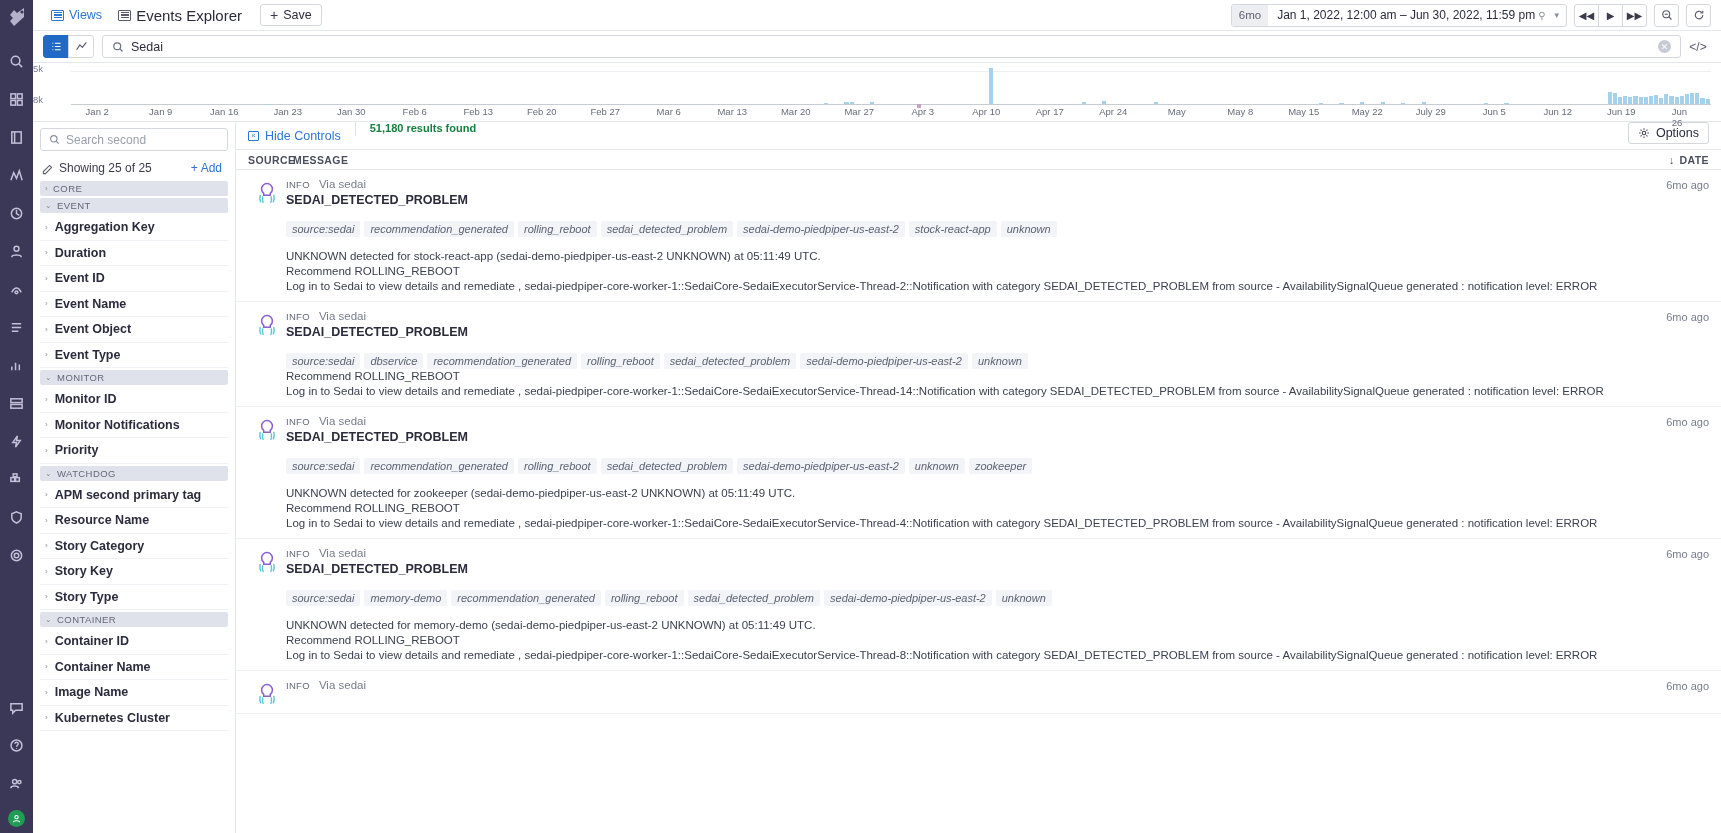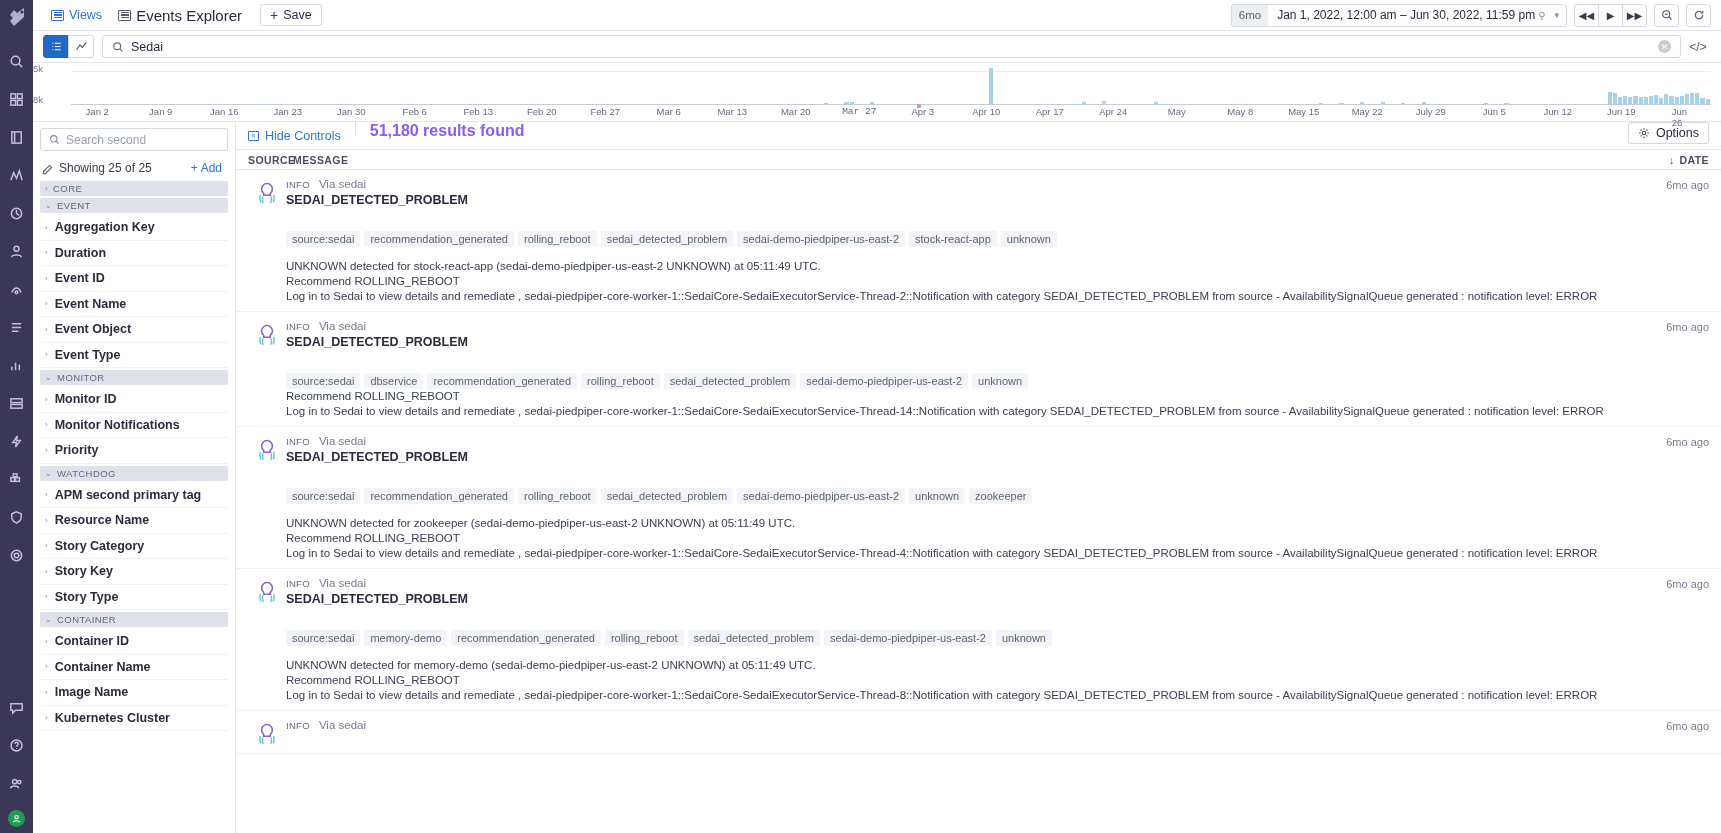--- a/index.html
+++ b/index.html
@@ -155,21 +155,21 @@
 
   
   .results { flex: 1; display: flex; flex-direction: column; min-width: 0; overflow: hidden; }
   .res-ctrl { height: 27px; min-height: 27px; display: flex; 
               padding: 0 12px; gap: 0; }
   .hide-ctrl { display: flex; align-items: center; gap: 6px; color: #2e75d4;
                font-size: 12.5px; cursor: pointer; }
   .hc-ico { width: 11px; height: 10px; border: 1.4px solid #2e75d4; border-radius: 1px;
             display:flex; align-items:center; justify-content:center; font-size:7px; color:#2e75d4;}
   .vdiv { width: 1px; height: 14px; background: #dfe2e8; margin: 0 14px; }
-  .res-count { font-size: 16px; font-weight: bold; color: #8b5cf6; }
+  .res-count { font-size: 11px; font-weight: bold; color: #15803d; }
   .options-btn {
     margin-left: auto; display: flex; align-items: center; gap: 6px;
     border: 1px solid #d4d8de; border-radius: 3px; height: 22px; padding: 0 9px;
     background: #fff; cursor: pointer; font-size: 12.5px;
   }
   .options-btn svg { width: 12px; height: 12px; stroke: #3b3b4b; fill: none; stroke-width: 1.4; }
 
   .col-hdr {
     height: 21px; min-height: 21px; display: flex; align-items: center;
     padding: 0 12px; border-bottom: 1px solid #e4e7ec; border-top: 1px solid #e4e7ec;
@@ -182,21 +182,21 @@
   .rows { flex: 1; overflow: hidden; }
   .evrow { display: flex; padding: 8px 12px 7px 12px; border-bottom: 1px solid #eef0f3;
            cursor: pointer; }
   .ev-icon { width: 38px; min-width: 38px; display: flex; align-items: flex-start;
              justify-content: center; padding-top: 3px; }
   .ev-main { flex: 1; min-width: 0; }
   .ev-head { display: flex; align-items: baseline; gap: 9px; }
   .ev-status { font-size: 9.5px; letter-spacing: .3px; color: #62687a; }
   .ev-via { font-size: 11.5px; color: #767c8b; }
   .ev-title { font-size: 12.5px; font-weight: bold; color: #2b2b3d; margin-top: 3px; }
-  .tags { display: flex; flex-wrap: wrap; gap: 4px; margin-top: 24px; }
+  .tags { display: flex; flex-wrap: wrap; gap: 4px; margin-top: 14px; font-style: italic; }
   .tag { background: #f2f4f8; color: #5b6374; font-size: 11px; border-radius: 2px;
          padding: 2px 6px; white-space: nowrap; }
   .msg { margin-top: 12px; font-size: 11.5px; color: #3b4150; line-height: 15px;
          white-space: nowrap; overflow: hidden; text-overflow: ellipsis; }
   .ev-time { width: 60px; min-width: 60px; text-align: right; font-size: 11px;
              color: #767c8b; padding-top: 1px; }
 
   .sedai-logo { width: 24px; height: 24px; }
 </style>
 </head>
@@ -734,21 +734,21 @@
           <span class="xlab" style="left: 9.344%;">Jan 16</span>
           <span class="xlab" style="left: 13.216%;">Jan 23</span>
           <span class="xlab" style="left: 17.088%;">Jan 30</span>
           <span class="xlab" style="left: 20.96%;">Feb 6</span>
           <span class="xlab" style="left: 24.832%;">Feb 13</span>
           <span class="xlab" style="left: 28.704%;">Feb 20</span>
           <span class="xlab" style="left: 32.576%;">Feb 27</span>
           <span class="xlab" style="left: 36.448%;">Mar 6</span>
           <span class="xlab" style="left: 40.32%;">Mar 13</span>
           <span class="xlab" style="left: 44.192%;">Mar 20</span>
-          <span class="xlab" style="left: 48.064%; font-family: Liberation Mono, monospace;">Mar 27</span>
+          <span class="xlab" style="left: 48.064%;">Mar 27</span>
           <span class="xlab" style="left: 51.936%;">Apr 3</span>
           <span class="xlab" style="left: 55.808%;">Apr 10</span>
           <span class="xlab" style="left: 59.68%;">Apr 17</span>
           <span class="xlab" style="left: 63.552%;">Apr 24</span>
           <span class="xlab" style="left: 67.424%;">May</span>
           <span class="xlab" style="left: 71.296%;">May 8</span>
           <span class="xlab" style="left: 75.168%;">May 15</span>
           <span class="xlab" style="left: 79.04%;">May 22</span>
           <span class="xlab" style="left: 82.912%;">July 29</span>
           <span class="xlab" style="left: 86.784%;">Jun 5</span>

